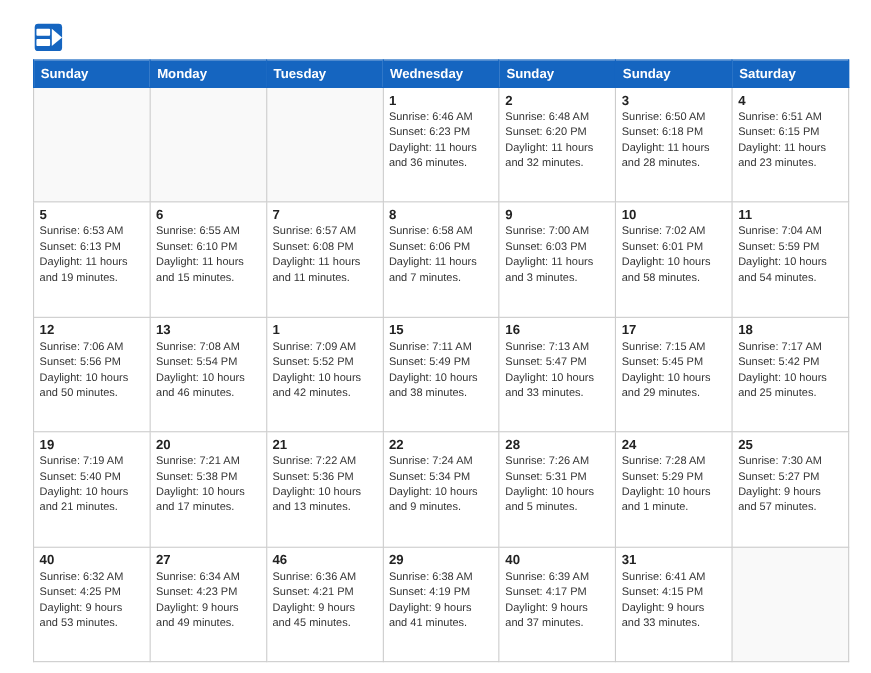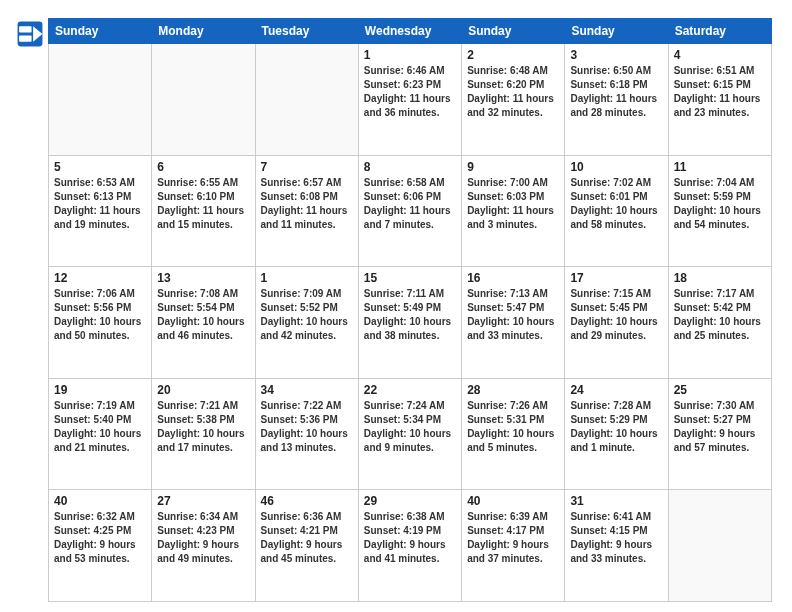--- a/index.html
+++ b/index.html
@@ -6,23 +6,23 @@
     body {
       width: 792px;
       height: 612px;
       font-family: Arial, sans-serif;
       background: #fff;
       overflow: hidden;
     }
     .page {
       width: 792px;
       height: 612px;
-      padding: 18px 20px 10px 16px;
-      display: flex;
-      flex-direction: row;
+      padding: 18px 20px 10px 30px;
+      display: flex;
+      flex-direction: column;
     }
     .top-area {
       display: flex;
       align-items: flex-start;
       justify-content: space-between;
       margin-bottom: 6px;
     }
     .logo {
       display: flex;
       align-items: center;
@@ -89,21 +89,20 @@
     .day-number {
       font-size: 12px;
       font-weight: bold;
       margin-bottom: 2px;
       color: #222;
     }
     .day-info {
       font-size: 10px;
       color: #333;
       line-height: 1.4;
-      font-weight: bold;
     }
   </style>
 </head>
 <body>
 
 <div class="page">
   <div class="top-area">
     <div class="logo">
       <svg class="logo-icon" viewBox="0 0 36 36">
         <rect x="2" y="2" width="32" height="32" rx="4" fill="#1565c0"></rect>
@@ -219,21 +218,21 @@
         <tr>
           <td>
             <div class="day-number">19</div>
             <div class="day-info">Sunrise: 7:19 AM<br>Sunset: 5:40 PM<br>Daylight: 10 hours<br>and 21 minutes.</div>
           </td>
           <td>
             <div class="day-number">20</div>
             <div class="day-info">Sunrise: 7:21 AM<br>Sunset: 5:38 PM<br>Daylight: 10 hours<br>and 17 minutes.</div>
           </td>
           <td>
-            <div class="day-number">34</div>
+            <div class="day-number">21</div>
             <div class="day-info">Sunrise: 7:22 AM<br>Sunset: 5:36 PM<br>Daylight: 10 hours<br>and 13 minutes.</div>
           </td>
           <td>
             <div class="day-number">22</div>
             <div class="day-info">Sunrise: 7:24 AM<br>Sunset: 5:34 PM<br>Daylight: 10 hours<br>and 9 minutes.</div>
           </td>
           <td>
             <div class="day-number">28</div>
             <div class="day-info">Sunrise: 7:26 AM<br>Sunset: 5:31 PM<br>Daylight: 10 hours<br>and 5 minutes.</div>
           </td>

